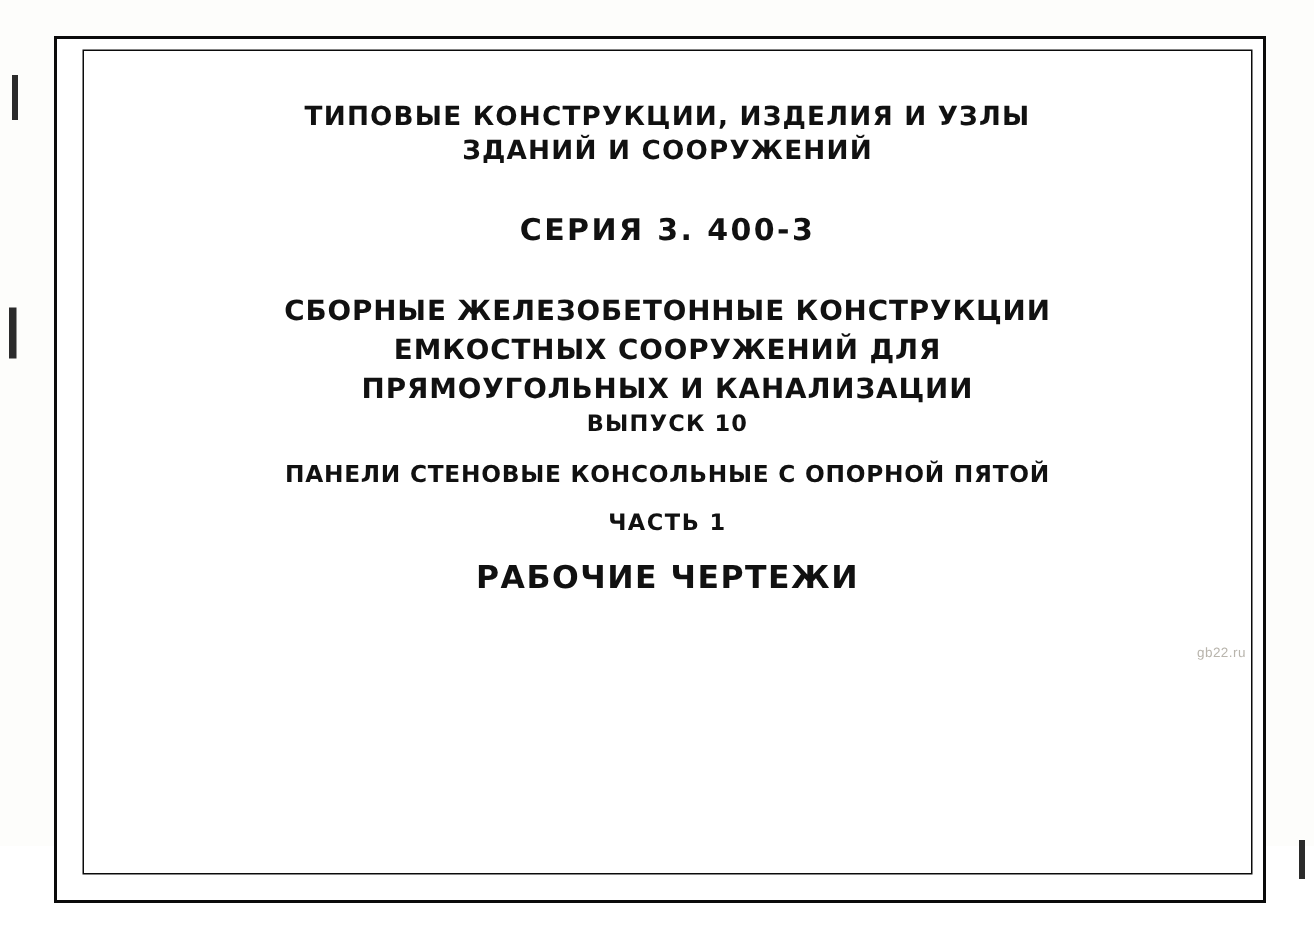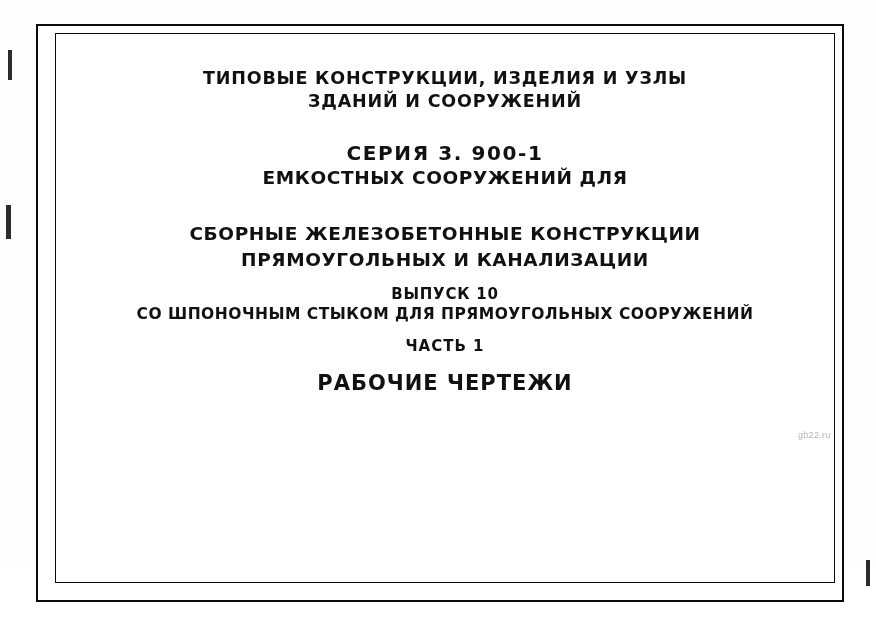--- a/index.html
+++ b/index.html
@@ -101,21 +101,20 @@
     line-height: 26px;
     margin-top: 0;
     letter-spacing: 0.6px;
   }
   .l-main-first {
     margin-top: 30px;
   }
   .l-issue {
     font-size: 15px;
     font-weight: 700;
-    margin-top: 12px;
     letter-spacing: 0.8px;
   }
   .l-sub {
     font-size: 15.5px;
     font-weight: 700;
     line-height: 22px;
     letter-spacing: 0.5px;
   }
   .l-sub-first {
     margin-top: 14px;
@@ -154,29 +153,29 @@
 
   <div class="edge-mark" id="edge-mark-top"></div>
   <div class="edge-mark" id="edge-mark-bottom"></div>
   <div class="edge-mark" id="edge-mark-right"></div>
 
   <div id="title-block">
 
     <div class="line l-head1">ТИПОВЫЕ  КОНСТРУКЦИИ, ИЗДЕЛИЯ И УЗЛЫ</div>
     <div class="line l-head2">ЗДАНИЙ  И  СООРУЖЕНИЙ</div>
 
-    <div class="line l-series">СЕРИЯ 3. 900-1</div>
+    <div class="line l-series">СЕРИЯ 3. 400-3</div>
 
+    <div class="line l-main l-main-first">СБОРНЫЕ ЖЕЛЕЗОБЕТОННЫЕ КОНСТРУКЦИИ</div>
     <div class="line l-main">ЕМКОСТНЫХ СООРУЖЕНИЙ ДЛЯ</div>
-    <div class="line l-main l-main-first">СБОРНЫЕ ЖЕЛЕЗОБЕТОННЫЕ КОНСТРУКЦИИ</div>
     <div class="line l-main">ПРЯМОУГОЛЬНЫХ И КАНАЛИЗАЦИИ</div>
 
     <div class="line l-issue">ВЫПУСК 10</div>
 
-    <div class="line l-sub">СО ШПОНОЧНЫМ СТЫКОМ  ДЛЯ ПРЯМОУГОЛЬНЫХ СООРУЖЕНИЙ</div>
+    <div class="line l-sub l-sub-first">ПАНЕЛИ  СТЕНОВЫЕ КОНСОЛЬНЫЕ С ОПОРНОЙ ПЯТОЙ</div>
 
     <div class="line l-part">ЧАСТЬ 1</div>
 
     <div class="line l-doctype">РАБОЧИЕ ЧЕРТЕЖИ</div>
 
   </div>
 
   <div id="watermark">gb22.ru</div>
 
 </div>

